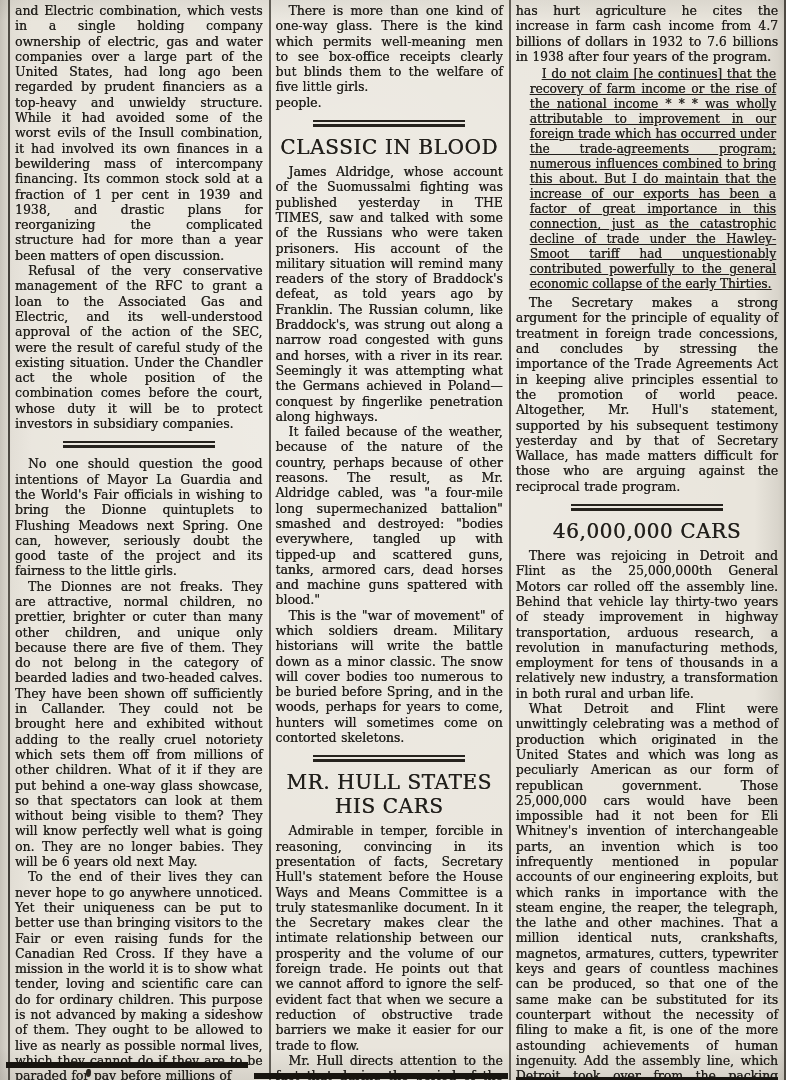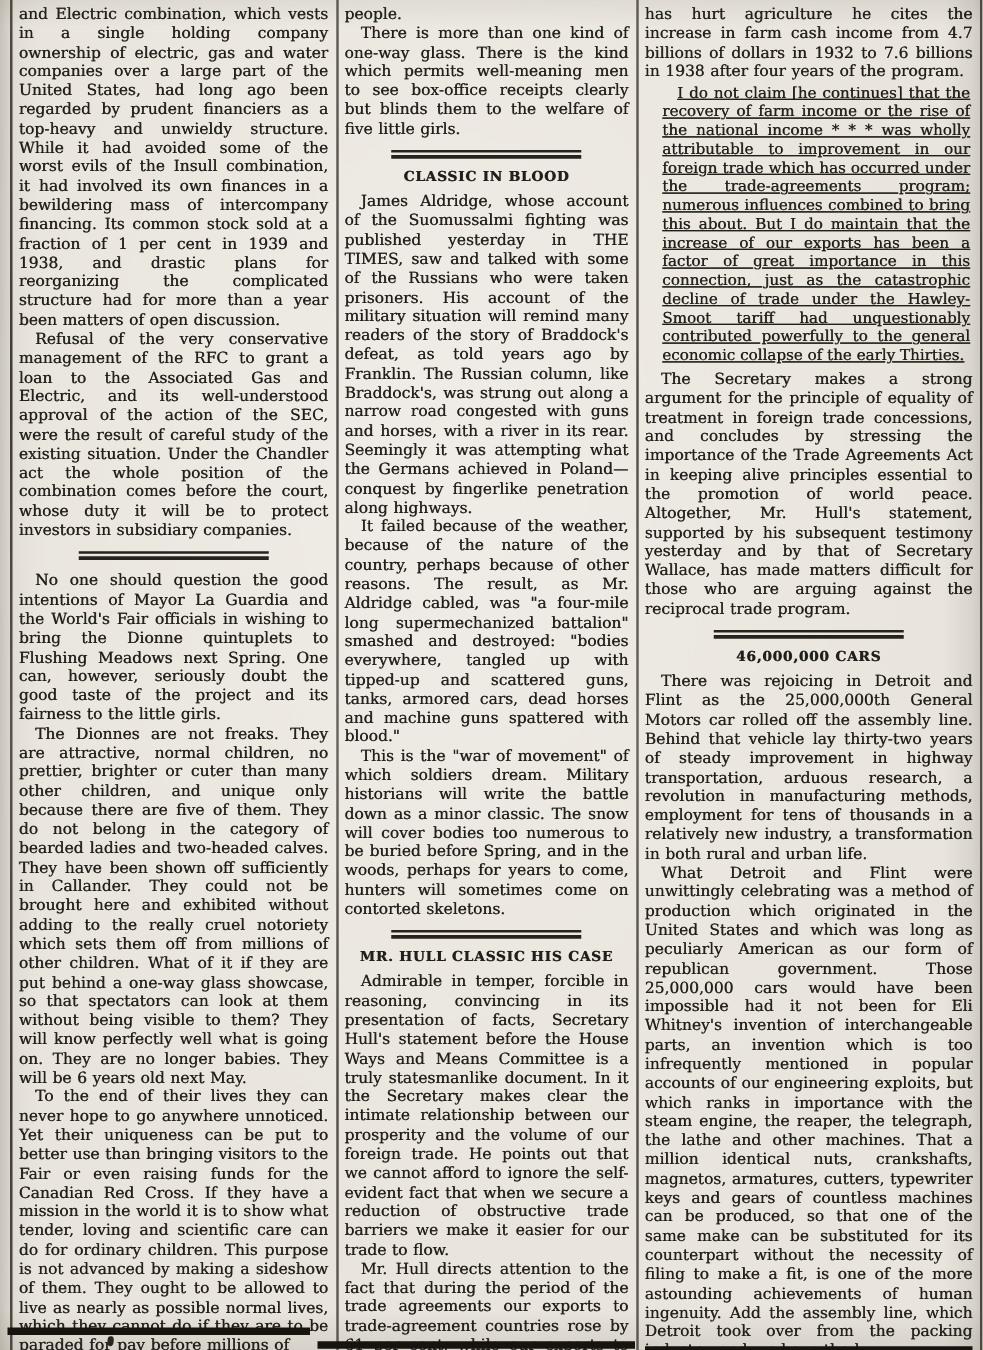--- a/index.html
+++ b/index.html
@@ -50,22 +50,22 @@
     margin: 3px 2px 3px 14px;
     font-size: 12.1px;
     line-height: 15px;
     text-align: justify;
     text-indent: 12px;
     text-shadow: 0.3px 0 0 rgba(33,31,27,0.85);
     text-decoration: underline;
   }
   h2.art-head {
     margin: 1px 0 5px 0;
-    font-size: 11px;
-    font-weight: bold;
+    font-size: 20px;
+    font-weight: normal;
     text-align: center;
     letter-spacing: 0.6px;
     text-shadow: 0.4px 0 0 rgba(33,31,27,0.9);
   }
   .divider { width: 152px; margin: 10px auto 8px auto; }
   .divider .bar-thin  { height: 2px; background: #26231e; margin-bottom: 2px; }
   .divider .bar-thick { height: 3px; background: #26231e; }
   .end-bar { position: absolute; background: #17140f; }
   .end-bar.left  { left: 6px;  top: 1062px; width: 242px; height: 6px; }
   .end-bar.mid   { left: 254px; top: 1073px; width: 254px; height: 6px; }
@@ -89,35 +89,35 @@
           <div class="bar-thick"></div>
       </div>
       <p class="art">No one should question the good intentions of Mayor La Guardia and the World's Fair officials in wishing to bring the Dionne quintuplets to Flushing Meadows next Spring. One can, however, seriously doubt the good taste of the project and its fairness to the little girls.</p>
       <p class="art">The Dionnes are not freaks. They are attractive, normal children, no prettier, brighter or cuter than many other children, and unique only because there are five of them. They do not belong in the category of bearded ladies and two-headed calves. They have been shown off sufficiently in Callander. They could not be brought here and exhibited without adding to the really cruel notoriety which sets them off from millions of other children. What of it if they are put behind a one-way glass showcase, so that spectators can look at them without being visible to them? They will know perfectly well what is going on. They are no longer babies. They will be 6 years old next May.</p>
       <p class="art">To the end of their lives they can never hope to go anywhere unnoticed. Yet their uniqueness can be put to better use than bringing visitors to the Fair or even raising funds for the Canadian Red Cross. If they have a mission in the world it is to show what tender, loving and scientific care can do for ordinary children. This purpose is not advanced by making a sideshow of them. They ought to be allowed to live as nearly as possible normal lives, which they cannot do if they are to be paraded for pay before millions of</p>
     </div>
 
     <div class="vrule"></div>
 
     <div class="col col2">
+      <p class="art">There is more than one kind of one-way glass. There is the kind which permits well-meaning men to see box-office receipts clearly but blinds them to the welfare of five little girls.</p>
       <p class="art cont">people.</p>
-      <p class="art">There is more than one kind of one-way glass. There is the kind which permits well-meaning men to see box-office receipts clearly but blinds them to the welfare of five little girls.</p>
       <div class="divider">
         <div class="bar-thin"></div>
           <div class="bar-thick"></div>
       </div>
       <h2 class="art-head">CLASSIC IN BLOOD</h2>
       <p class="art">James Aldridge, whose account of the Suomussalmi fighting was published yesterday in THE TIMES, saw and talked with some of the Russians who were taken prisoners. His account of the military situation will remind many readers of the story of Braddock's defeat, as told years ago by Franklin. The Russian column, like Braddock's, was strung out along a narrow road congested with guns and horses, with a river in its rear. Seemingly it was attempting what the Germans achieved in Poland—conquest by fingerlike penetration along highways.</p>
       <p class="art">It failed because of the weather, because of the nature of the country, perhaps because of other reasons. The result, as Mr. Aldridge cabled, was "a four-mile long supermechanized battalion" smashed and destroyed: "bodies everywhere, tangled up with tipped-up and scattered guns, tanks, armored cars, dead horses and machine guns spattered with blood."</p>
       <p class="art">This is the "war of movement" of which soldiers dream. Military historians will write the battle down as a minor classic. The snow will cover bodies too numerous to be buried before Spring, and in the woods, perhaps for years to come, hunters will sometimes come on contorted skeletons.</p>
       <div class="divider">
         <div class="bar-thin"></div>
           <div class="bar-thick"></div>
       </div>
-      <h2 class="art-head">MR. HULL CLASSIC HIS CASE</h2>
+      <h2 class="art-head">MR. HULL STATES HIS CARS</h2>
       <p class="art">Admirable in temper, forcible in reasoning, convincing in its presentation of facts, Secretary Hull's statement before the House Ways and Means Committee is a truly statesmanlike document. In it the Secretary makes clear the intimate relationship between our prosperity and the volume of our foreign trade. He points out that we cannot afford to ignore the self-evident fact that when we secure a reduction of obstructive trade barriers we make it easier for our trade to flow.</p>
       <p class="art">Mr. Hull directs attention to the fact that during the period of the trade agreements our exports to trade-agreement countries rose by 61 per cent, while our exports to non-agreement countries increased by only 38 per cent. He shows how, since the trade agreement with Canada, that country has increased its imports from the United States 42 per cent, while its imports from other countries increased by only 22 per cent. Against the contention that the trade-agreements program</p>
     </div>
 
     <div class="vrule"></div>
 
     <div class="col col3">
       <p class="art cont">has hurt agriculture he cites the increase in farm cash income from 4.7 billions of dollars in 1932 to 7.6 billions in 1938 after four years of the program.</p>
       <blockquote class="art-quote">I do not claim [he continues] that the recovery of farm income or the rise of the national income * * * was wholly attributable to improvement in our foreign trade which has occurred under the trade-agreements program; numerous influences combined to bring this about. But I do maintain that the increase of our exports has been a factor of great importance in this connection, just as the catastrophic decline of trade under the Hawley-Smoot tariff had unquestionably contributed powerfully to the general economic collapse of the early Thirties.</blockquote>
       <p class="art">The Secretary makes a strong argument for the principle of equality of treatment in foreign trade concessions, and concludes by stressing the importance of the Trade Agreements Act in keeping alive principles essential to the promotion of world peace. Altogether, Mr. Hull's statement, supported by his subsequent testimony yesterday and by that of Secretary Wallace, has made matters difficult for those who are arguing against the reciprocal trade program.</p>

